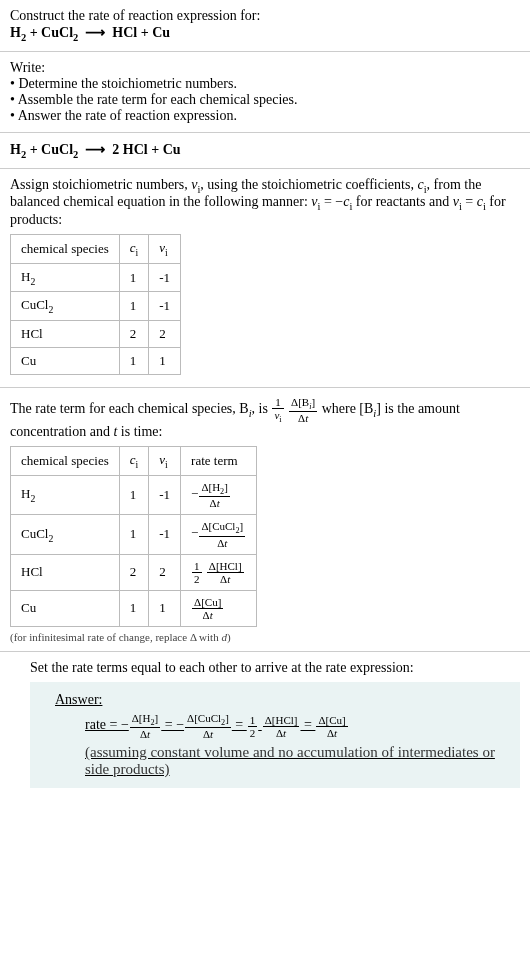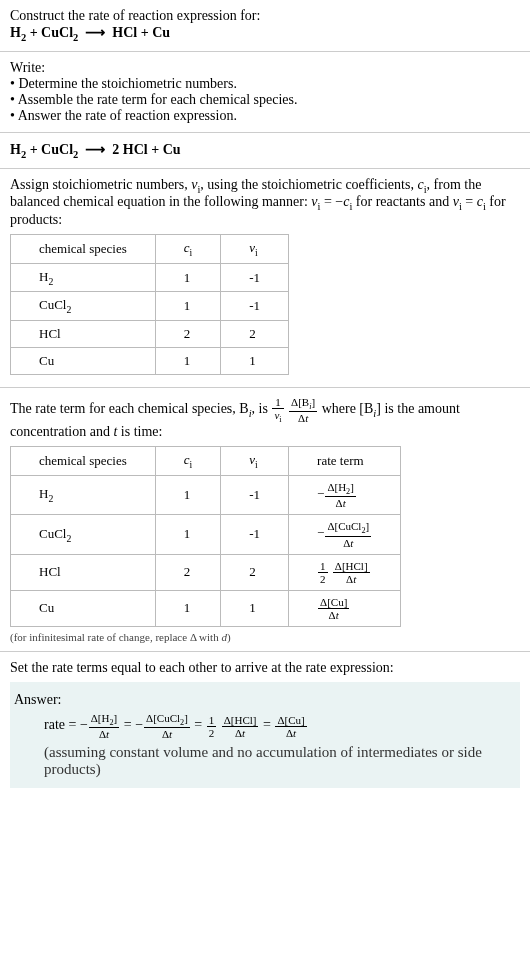--- a/index.html
+++ b/index.html
@@ -18,36 +18,37 @@
   .section:last-child { border-bottom: none; }
   .eqn { font-family: Georgia, serif; font-weight: bold; }
   sub { font-size: 0.75em; vertical-align: sub; }
   table.data {
     border-collapse: collapse;
     margin-top: 6px;
     margin-bottom: 4px;
   }
   table.data th, table.data td {
     border: 1px solid #bbb;
-    padding: 5px 28px;
+    padding: 5px 10px;
     text-align: left;
     font-weight: normal;
     font-family: Georgia, serif;
     font-size: 13px;
   }
   table.data th { background: #fff; }
   .note {
     font-size: 11px;
     color: #444;
     margin-top: 2px;
   }
   .answer-box {
     background: #eaf3f3;
-    padding: 10px 4px;
+    padding: 10px 25px;
     margin-top: 6px;
+    text-decoration: underline;
   }
   .answer-label { margin-bottom: 4px; }
   .answer-eqn { padding-left: 30px; }
   .answer-note {
     font-size: 15px;
     color: #333;
     padding-left: 30px;
     margin-top: 4px;
   }
   .frac {
@@ -147,20 +148,20 @@
       <td>Cu</td>
       <td>1</td>
       <td>1</td>
       <td><span class="frac"><span class="num">Δ[Cu]</span><span class="den">Δ<span class="inline-math">t</span></span></span></td>
     </tr>
   </tbody>
     </table>
   <div class="note">(for infinitesimal rate of change, replace Δ with <span class="inline-math">d</span>)</div>
 </div>
 
-<div class="section" style="border-bottom:none;">
+<div class="section" style="border-bottom:none;margin-left:20px;">
   <div>Set the rate terms equal to each other to arrive at the rate expression:</div>
   <div class="answer-box">
     <div class="answer-label">Answer:</div>
     <div class="answer-eqn">rate = −<span class="frac"><span class="num">Δ[H<sub>2</sub>]</span><span class="den">Δ<span class="inline-math">t</span></span></span> = −<span class="frac"><span class="num">Δ[CuCl<sub>2</sub>]</span><span class="den">Δ<span class="inline-math">t</span></span></span> = <span class="frac"><span class="num">1</span><span class="den">2</span></span> <span class="frac"><span class="num">Δ[HCl]</span><span class="den">Δ<span class="inline-math">t</span></span></span> = <span class="frac"><span class="num">Δ[Cu]</span><span class="den">Δ<span class="inline-math">t</span></span></span></div>
     <div class="answer-note">(assuming constant volume and no accumulation of intermediates or side products)</div>
   </div>
 </div>
 
 </body></html>

